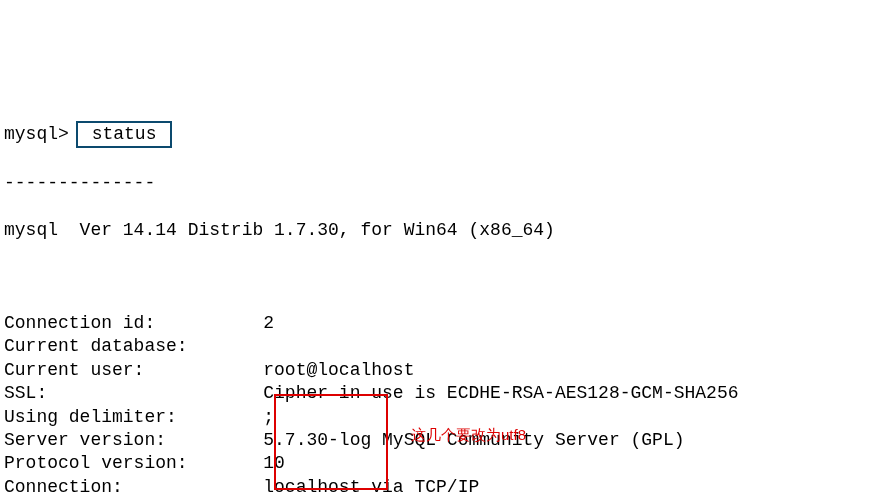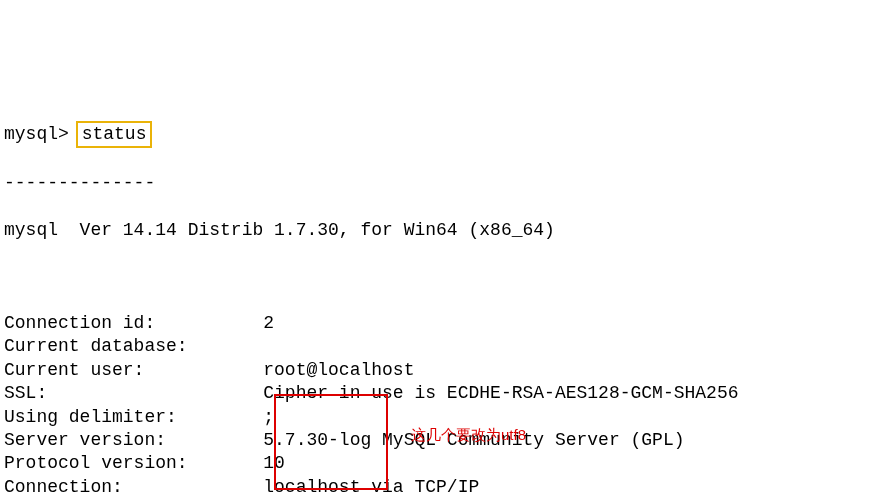--- a/index.html
+++ b/index.html
@@ -9,23 +9,23 @@
       font-size: 18px;
       line-height: 1.3;
       background: #fff;
       color: #000;
       white-space: pre;
       width: 895px;
       box-sizing: border-box;
     }
     .line { position: relative; }
     .status-box {
-      border: 2px solid #eab308;
+      border: 2px solid #0c4a6e;
       display: inline-block;
-      padding: 0 4px;
+      padding: 0 14px;
       margin-left: -4px;
     }
     .charset-box {
       position: absolute;
       border: 2px solid #d00;
       left: 270px;
       top: 296px;
       width: 110px;
       height: 92px;
       pointer-events: none;

